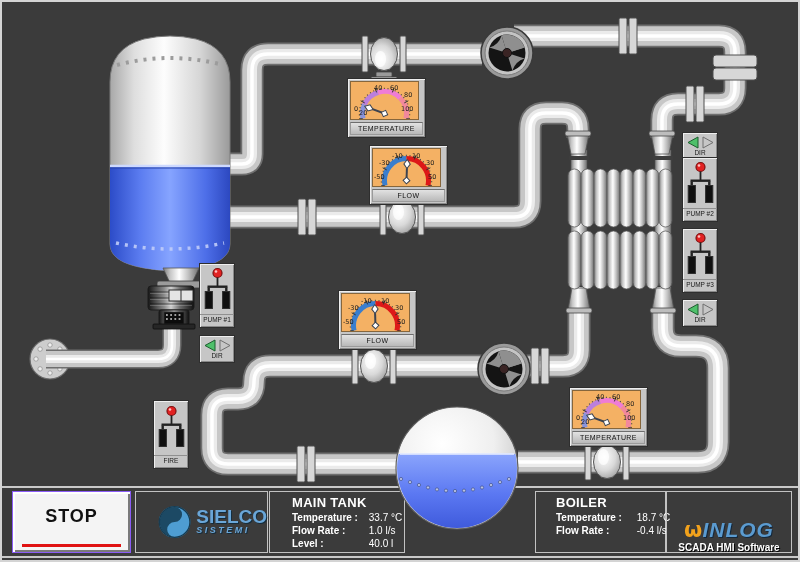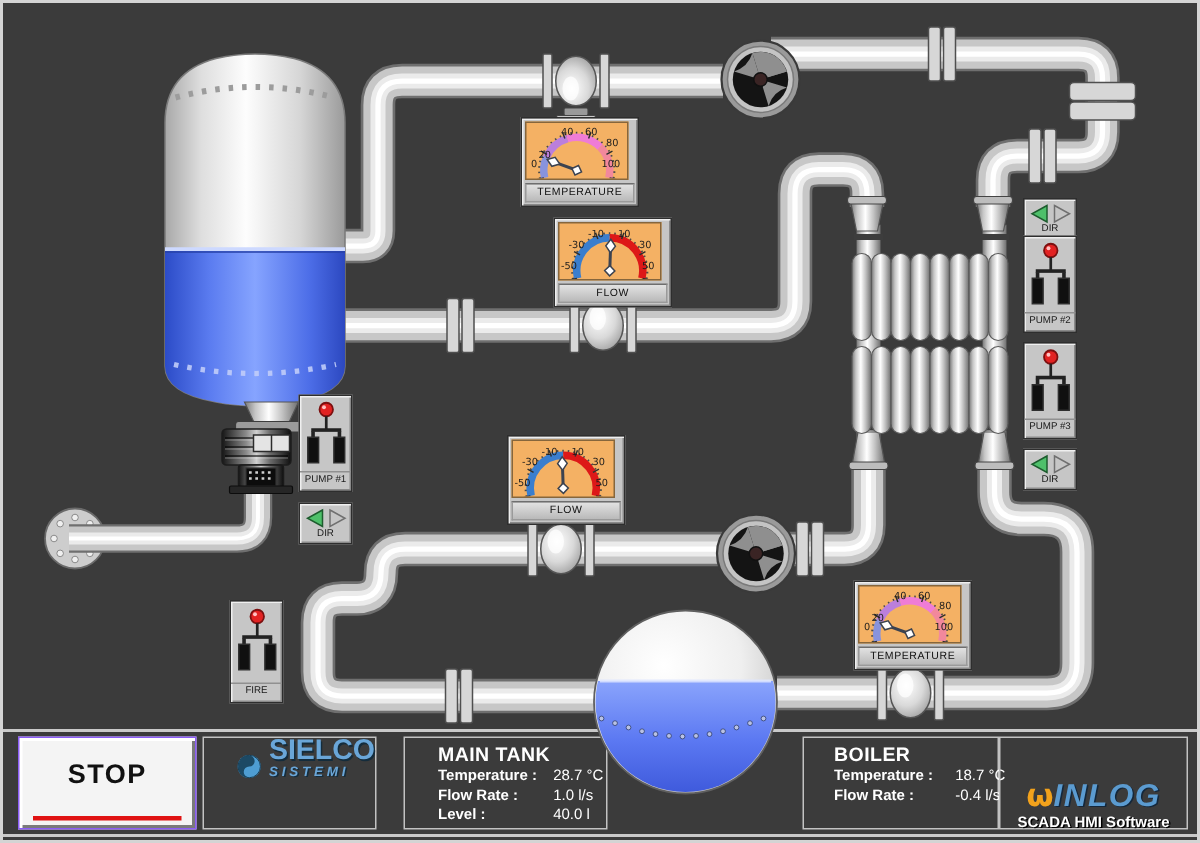--- a/index.html
+++ b/index.html
@@ -16,36 +16,36 @@
   .ph7{stroke:#ebebeb;stroke-width:8;fill:none}
   .pw7{stroke:#ffffff;stroke-width:2.6;fill:none}
   .fpl{fill:#d7d7d7;stroke:#4f4f4f;stroke-width:1}
   
   .gauge{position:absolute;width:73px;background:#c6c6c6;border:1px solid #2e2e2e;
          box-shadow:inset 1px 1px 0 #efefef, inset -1px -1px 0 #8a8a8a;padding:2px;z-index:3;}
   .gface{position:relative;width:67px;height:37px;background:#f4b164;border:1px solid #86663c;overflow:hidden;}
   .gtick{position:absolute;font:6.5px/1 "DejaVu Sans",sans-serif;color:#1c1c1c;}
   .glabel{margin-top:2px;background:linear-gradient(#e2e2e2,#b9b9b9);border:1px solid #9a9a9a;border-top-color:#6e6e6e;
           text-align:center;font:7px/9px "Liberation Sans",sans-serif;color:#111;letter-spacing:.4px;padding:1px 0;}
-  .tp0{left:3px;top:24px}.tp1{left:8px;top:18px}.tp2{left:23px;top:3px}.tp3{left:39px;top:3px}.tp4{left:53px;top:10px}.tp5{left:50px;top:24px}
+  .tp0{left:3px;top:24px}.tp1{left:8px;top:28px}.tp2{left:23px;top:3px}.tp3{left:39px;top:3px}.tp4{left:53px;top:10px}.tp5{left:50px;top:24px}
   .fp0{left:1px;top:25px}.fp1{left:6px;top:11px}.fp2{left:19px;top:4px}.fp3{left:39px;top:4px}.fp4{left:53px;top:11px}.fp5{left:55px;top:25px}
   .switch,.dir{position:absolute;width:34px;background:#c6c6c6;border:1px solid #2e2e2e;
          box-shadow:inset 1px 1px 0 #efefef, inset -1px -1px 0 #8a8a8a;text-align:center;z-index:3;cursor:pointer;}
   .sw-label{font:6.5px/1 "Liberation Sans",sans-serif;color:#1a1a1a;border-top:1px solid #909090;padding:2px 0 3px;}
   .dir-label{font:6.5px/1 "Liberation Sans",sans-serif;color:#1a1a1a;padding:0 0 2px;}
   .sw-glyph,.dir-glyph{display:block;margin:2px auto 0;}
   
   .bar{position:absolute;left:0;right:0;top:484px;height:72px;background:#3b3b3b;
        border-top:2px solid #c9c9c9;border-bottom:2px solid #c9c9c9;box-sizing:border-box;z-index:0;}
   .panel{position:absolute;top:3px;height:62px;border:1px solid #c2c2c2;box-sizing:border-box;color:#fff;}
   #p-stop{left:10px;width:119px;background:#f4f4f4;border:1px solid #8b5cf6;
           box-shadow:inset 2px 2px 0 #ffffff, inset -2px -2px 0 #7a7a7a;cursor:pointer;z-index:2;}
   .stop-txt{text-align:center;font:bold 18px/1 "Liberation Sans",sans-serif;color:#111;letter-spacing:1px;margin-top:15px;}
   .stop-line{position:absolute;left:9px;right:9px;bottom:5px;height:3px;background:#e01212;}
-  #p-sielco{left:133px;width:116px;display:flex;align-items:flex-start;gap:5px;padding-left:22px;}
+  #p-sielco{left:133px;width:133px;display:flex;align-items:center;gap:5px;padding-left:22px;}
   .sielco-text{display:flex;flex-direction:column;}
   .sielco-1{font:bold 19px/17px "Liberation Sans",sans-serif;color:#6aa6d8;text-shadow:1px 1px 0 #142c3c;}
   .sielco-2{font:bold italic 9px/11px "Liberation Sans",sans-serif;letter-spacing:2.5px;color:#6aa6d8;text-shadow:1px 1px 0 #142c3c;}
   #p-maintank{left:267px;width:136px;padding:3px 0 0 22px;}
   #p-boiler{left:533px;width:131px;padding:3px 0 0 20px;}
   .ptitle{font:bold 13px/16px "Liberation Sans",sans-serif;letter-spacing:.3px;}
   .prow{font:10px/13px "Liberation Sans",sans-serif;white-space:nowrap;}
   .plabel{display:inline-block;width:74px;font-weight:bold;}
   .plabel2{display:inline-block;width:78px;font-weight:bold;}
   #p-winlog{left:664px;width:126px;text-align:center;padding-top:7px;}
@@ -74,21 +74,21 @@
       <div class="sielco-text">
         <span class="sielco-1">SIELCO</span>
         <span class="sielco-2">SISTEMI</span>
       </div>
     </div>
 
     <div class="panel" id="p-maintank">
       <div class="ptitle">MAIN TANK</div>
       <div class="prow">
         <span class="plabel">Temperature :</span>
-        <span>28.7 °C</span>
+        <span>33.7 °C</span>
       </div>
       <div class="prow">
         <span class="plabel">Flow Rate :</span>
         <span>1.0 l/s</span>
       </div>
       <div class="prow">
         <span class="plabel">Level :</span>
         <span>40.0 l</span>
       </div>
     </div>

